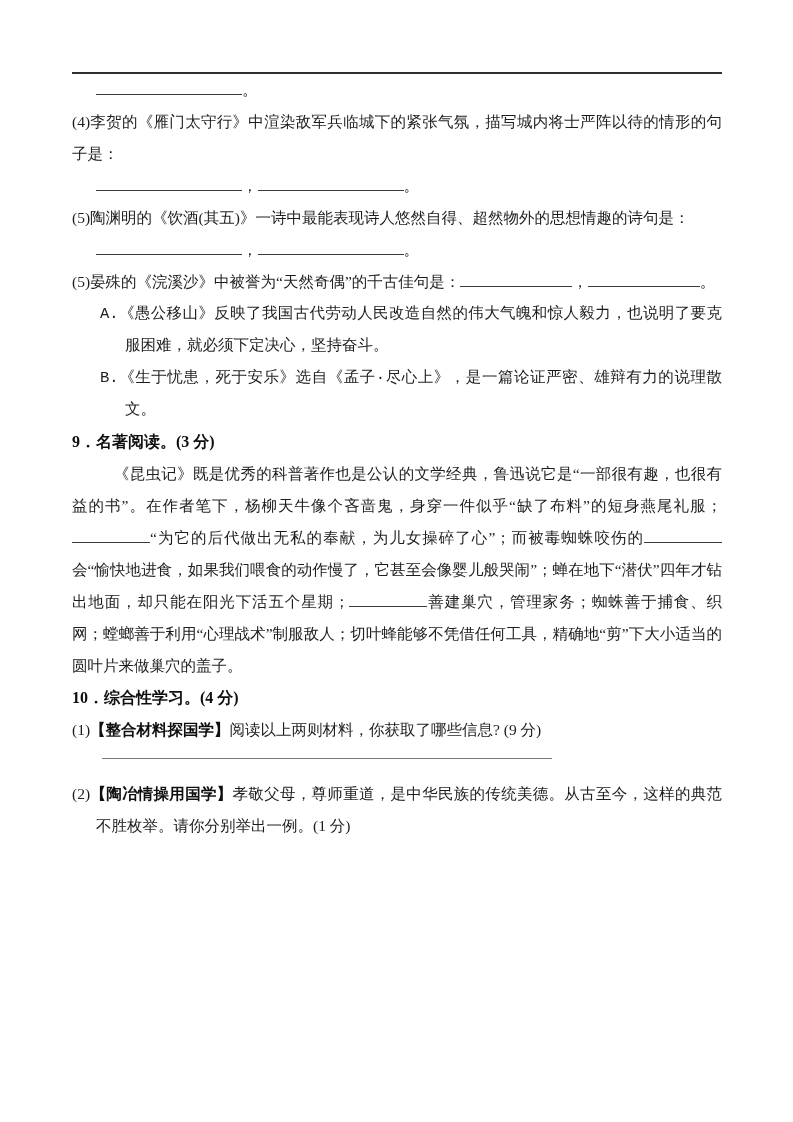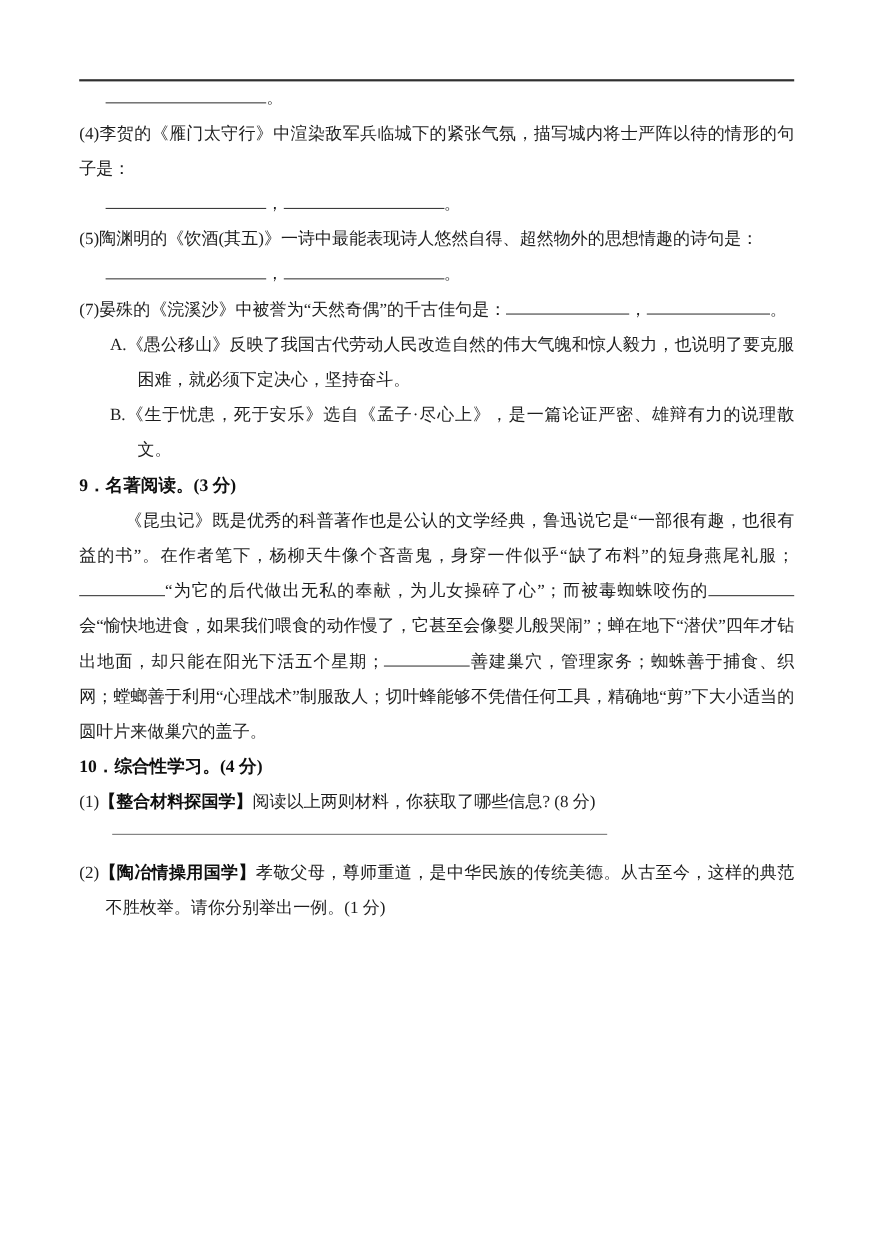--- a/index.html
+++ b/index.html
@@ -14,21 +14,21 @@
     font-size:15.5px;
     line-height:32px;
     color:#1d1d1d;
     overflow:hidden;
   }
   .rule { height:2px; background:#2f2f2f; }
   p { text-align:justify; text-justify:inter-character; }
   .ind24 { padding-left:24px; }
   .hang24 { padding-left:24px; text-indent:-24px; }
   .hdr { font-weight:bold; font-size:16px; color:#0f0f0f; }
-  .opt { padding-left:53px; text-indent:-25px; }
+  .opt { padding-left:53px; text-indent:-25px;font-family:Liberation Mono, monospace; }
   .para { text-indent:2.7em; }
   .tag { font-weight:bold; color:#0f0f0f;margin-top:12px; }
   .u { display:inline-block; border-bottom:1.4px solid #3c3c3c; height:13px; vertical-align:baseline; }
   .u145 { width:146px; }
   .u110 { width:112px; }
   .u78  { width:78px; }
   .ans-row { height:32px; position:relative; }
   .ans-rule { position:absolute; left:30px; top:12px; width:450px; height:0; border-top:1.5px solid #787878; }
 </style>
 </head>
@@ -50,39 +50,39 @@
   </p>
 
   <p>
     <span>(5)陶渊明的《饮酒(其五)》一诗中最能表现诗人悠然自得、超然物外的思想情趣的诗句是：</span>
   </p>
   <p class="ind24">
     <span class="u u145"></span><span>，</span><span class="u u145"></span><span>。</span>
   </p>
 
   <p>
-    <span>(7)晏殊的《浣溪沙》中被誉为“天然奇偶”的千古佳句是：</span><span class="u u110"></span><span>，</span><span class="u u110"></span><span>。</span>
+    <span>(5)晏殊的《浣溪沙》中被誉为“天然奇偶”的千古佳句是：</span><span class="u u110"></span><span>，</span><span class="u u110"></span><span>。</span>
   </p>
 
   <p class="opt">
     <span>A.</span><span>《愚公移山》反映了我国古代劳动人民改造自然的伟大气魄和惊人毅力，也说明了要克服困难，就必须下定决心，坚持奋斗。</span>
   </p>
   <p class="opt">
     <span>B.</span><span>《生于忧患，死于安乐》选自《孟子·尽心上》，是一篇论证严密、雄辩有力的说理散文。</span>
   </p>
 
   <p class="hdr">9．名著阅读。(3 分)</p>
   <p class="para">
     <span>《昆虫记》既是优秀的科普著作也是公认的文学经典，鲁迅说它是“一部很有趣，也很有益的书”。在作者笔下，杨柳天牛像个吝啬鬼，身穿一件似乎“缺了布料”的短身燕尾礼服；</span><span class="u u78"></span><span>“为它的后代做出无私的奉献，为儿女操碎了心”；而被毒蜘蛛咬伤的</span><span class="u u78"></span><span>会“愉快地进食，如果我们喂食的动作慢了，它甚至会像婴儿般哭闹”；蝉在地下“潜伏”四年才钻出地面，却只能在阳光下活五个星期；</span><span class="u u78"></span><span>善建巢穴，管理家务；蜘蛛善于捕食、织网；螳螂善于利用“心理战术”制服敌人；切叶蜂能够不凭借任何工具，精确地“剪”下大小适当的圆叶片来做巢穴的盖子。</span>
   </p>
 
   <p class="hdr">10．综合性学习。(4 分)</p>
 
   <p class="hang24">
-    <span>(1)</span><span class="tag">【整合材料探国学】</span><span>阅读以上两则材料，你获取了哪些信息? (8 分)</span>
+    <span>(1)</span><span class="tag">【整合材料探国学】</span><span>阅读以上两则材料，你获取了哪些信息? (9 分)</span>
   </p>
   <div class="ans-row">
     <span class="ans-rule"></span>
   </div>
 
   <p class="hang24">
     <span>(2)</span><span class="tag">【陶冶情操用国学】</span><span>孝敬父母，尊师重道，是中华民族的传统美德。从古至今，这样的典范不胜枚举。请你分别举出一例。(1 分)</span>
   </p>
 
 </div>

